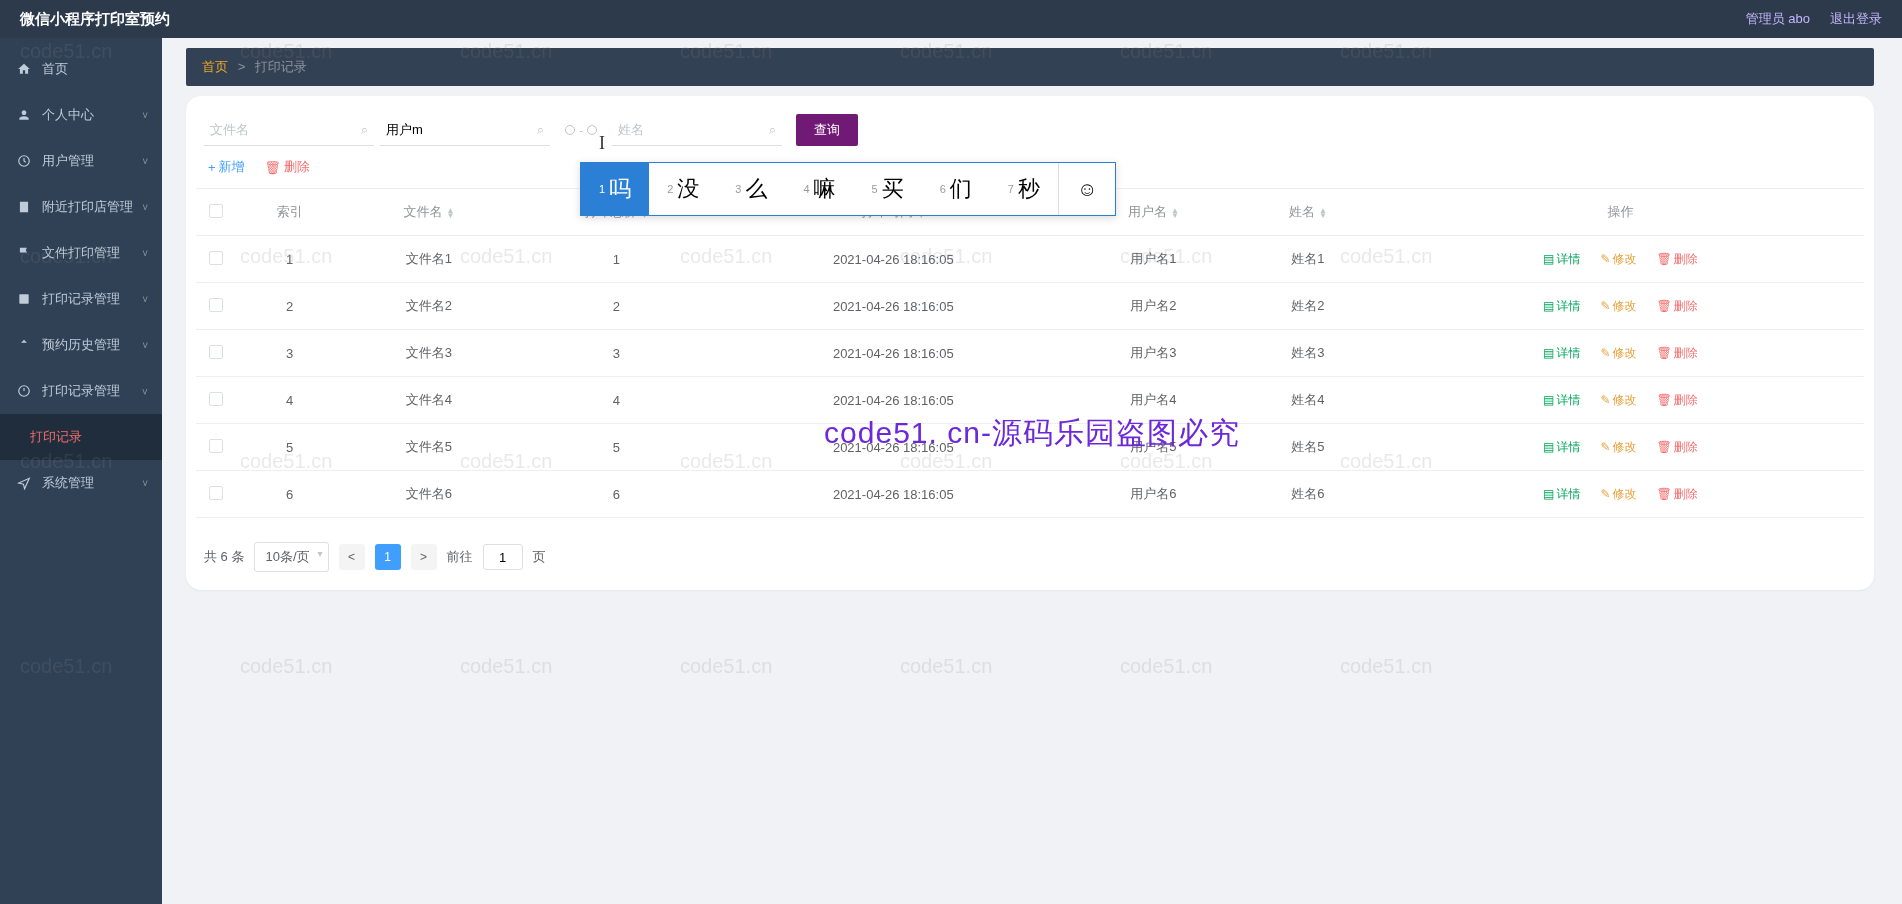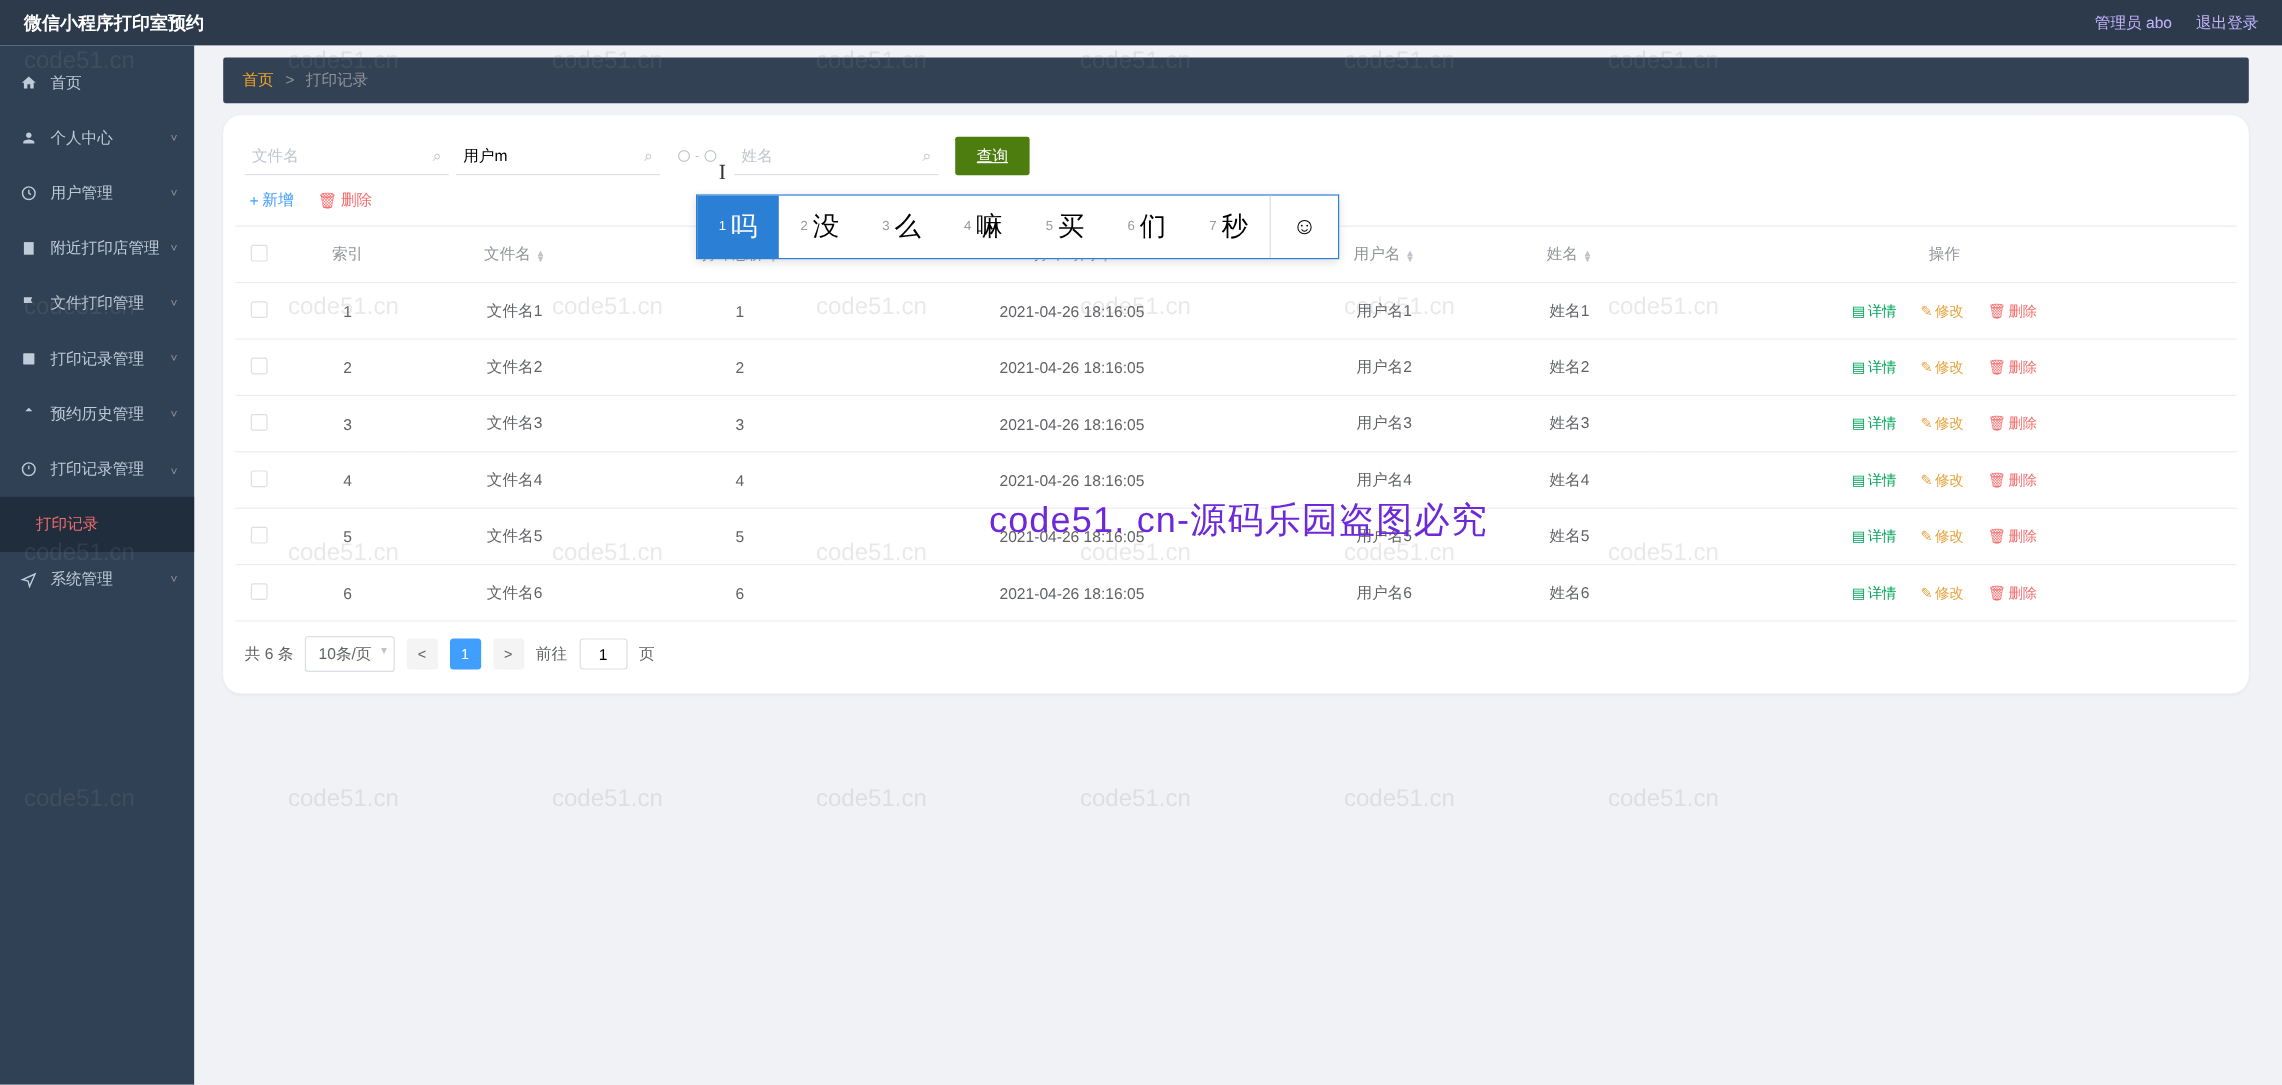--- a/index.html
+++ b/index.html
@@ -28,39 +28,39 @@
 
 .content-box { background: #fff; padding: 18px 10px; border-radius: 15px; box-shadow: 0 1px 3px rgba(0,0,0,0.05); }
 
 .search-row { display: flex; align-items: center; gap: 6px; margin-bottom: 12px; padding: 0 8px; }
 .search-input { position: relative; }
 .search-input input { width: 170px; height: 32px; border: none; border-bottom: 1px solid #dcdfe6; padding: 0 26px 0 6px; font-size: 13px; outline: none; background: transparent; }
 .search-input input::placeholder { color: #c0c4cc; }
 .search-input .s-icon { position: absolute; right: 6px; top: 8px; color: #c0c4cc; font-size: 13px; }
 .date-input { display: flex; align-items: center; gap: 4px; }
 .date-part { width: 10px; height: 10px; border: 1px solid #c0c4cc; border-radius: 50%; display: inline-block; }
-.btn-query { background: #4d7c0f; color: #fff; border: none; padding: 7px 18px; font-size: 13px; cursor: pointer; border-radius: 2px; margin-left: 8px; text-decoration: underline; }
+.btn-query { background: #701a75; color: #fff; border: none; padding: 7px 18px; font-size: 13px; cursor: pointer; border-radius: 2px; margin-left: 8px; }
 
 .action-row { display: flex; gap: 20px; margin-bottom: 12px; padding: 0 12px; }
 .action-link { font-size: 13px; cursor: pointer; display: inline-flex; align-items: center; gap: 3px; }
 .action-link.add { color: #409eff; }
 .action-link.del { color: #f56c6c; }
 
 .table { width: 100%; border-collapse: collapse; }
 .table th, .table td { text-align: center; font-size: 13px; color: #606266; padding: 14px 8px; border-bottom: 1px solid #ebeef5; }
 .table th { color: #909399; font-weight: normal; background: #fff; border-top: 1px solid #ebeef5; }
 .table td.actions { white-space: nowrap; }
 .op-btn { display: inline-flex; align-items: center; gap: 2px; font-size: 12px; cursor: pointer; margin: 0 10px; }
 .op-btn.detail { color: #00a65a; }
 .op-btn.edit { color: #e6a23c; }
 .op-btn.delete { color: #f56c6c; }
 .checkbox { width: 14px; height: 14px; border: 1px solid #dcdfe6; border-radius: 2px; display: inline-block; cursor: pointer; }
 .sort-caret { display: inline-flex; flex-direction: column; margin-left: 4px; vertical-align: middle; line-height: 5px; font-size: 8px; color: #c0c4cc; }
 
-.pagination { display: flex; align-items: center; gap: 10px; margin-top: 12px; font-size: 13px; color: #606266; padding: 0 8px; }
+.pagination { display: flex; align-items: center; gap: 10px; margin-top: 24px; font-size: 13px; color: #606266; padding: 0 8px; }
 .page-size { border: 1px solid #dcdfe6; padding: 5px 18px 5px 10px; border-radius: 3px; font-size: 13px; position: relative; cursor: pointer; }
 .page-size::after { content: "▾"; position: absolute; right: 5px; color: #c0c4cc; font-size: 10px; }
 .page-btn { background: #f4f4f5; color: #606266; border: none; width: 26px; height: 26px; border-radius: 3px; cursor: pointer; font-size: 12px; }
 .page-btn.active { background: #409eff; color: #fff; }
 .goto-input { width: 40px; height: 26px; border: 1px solid #dcdfe6; border-radius: 3px; text-align: center; font-size: 13px; }
 
 .ime-bar { position: absolute; top: 124px; left: 418px; display: flex; border: 1px solid #2b7fd5; background: #fff; box-shadow: 0 2px 8px rgba(0,0,0,0.15); height: 54px; z-index: 100; }
 .ime-cell { display: flex; align-items: center; justify-content: center; padding: 0 18px; font-size: 14px; cursor: pointer; gap: 4px; }
 .ime-cell.active { background: #2b7fd5; color: #fff; }
 .ime-cell .num { font-size: 11px; color: #999; }

